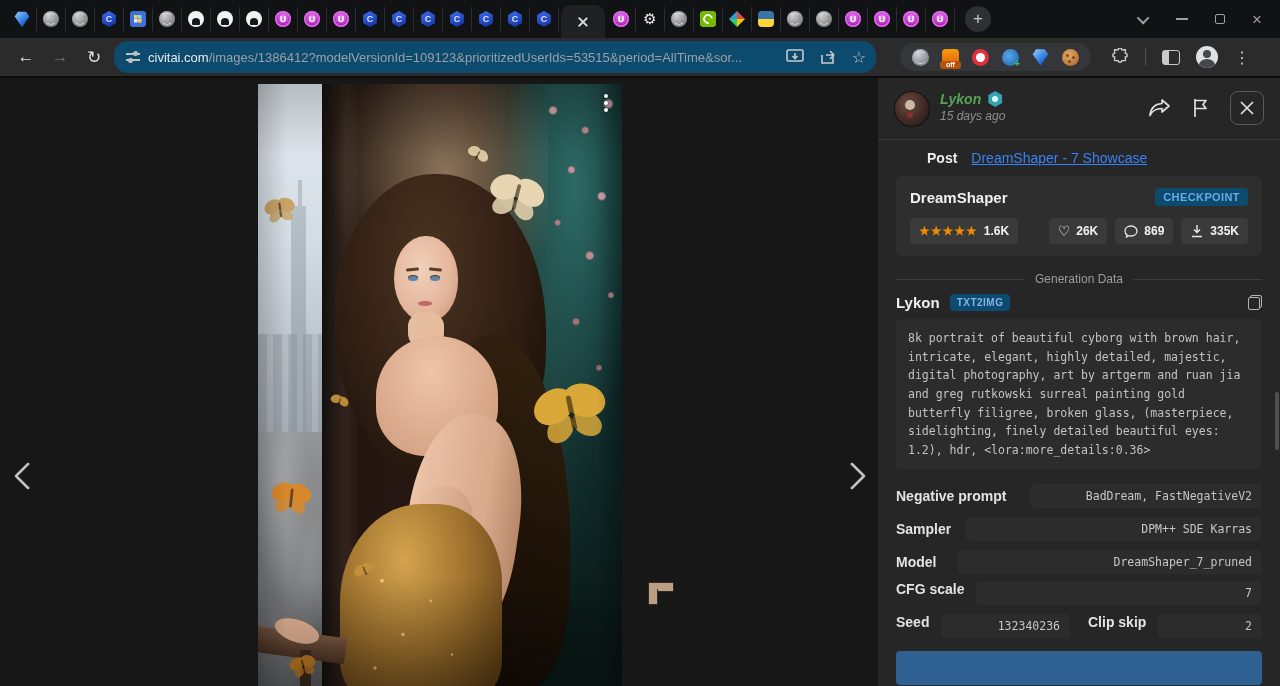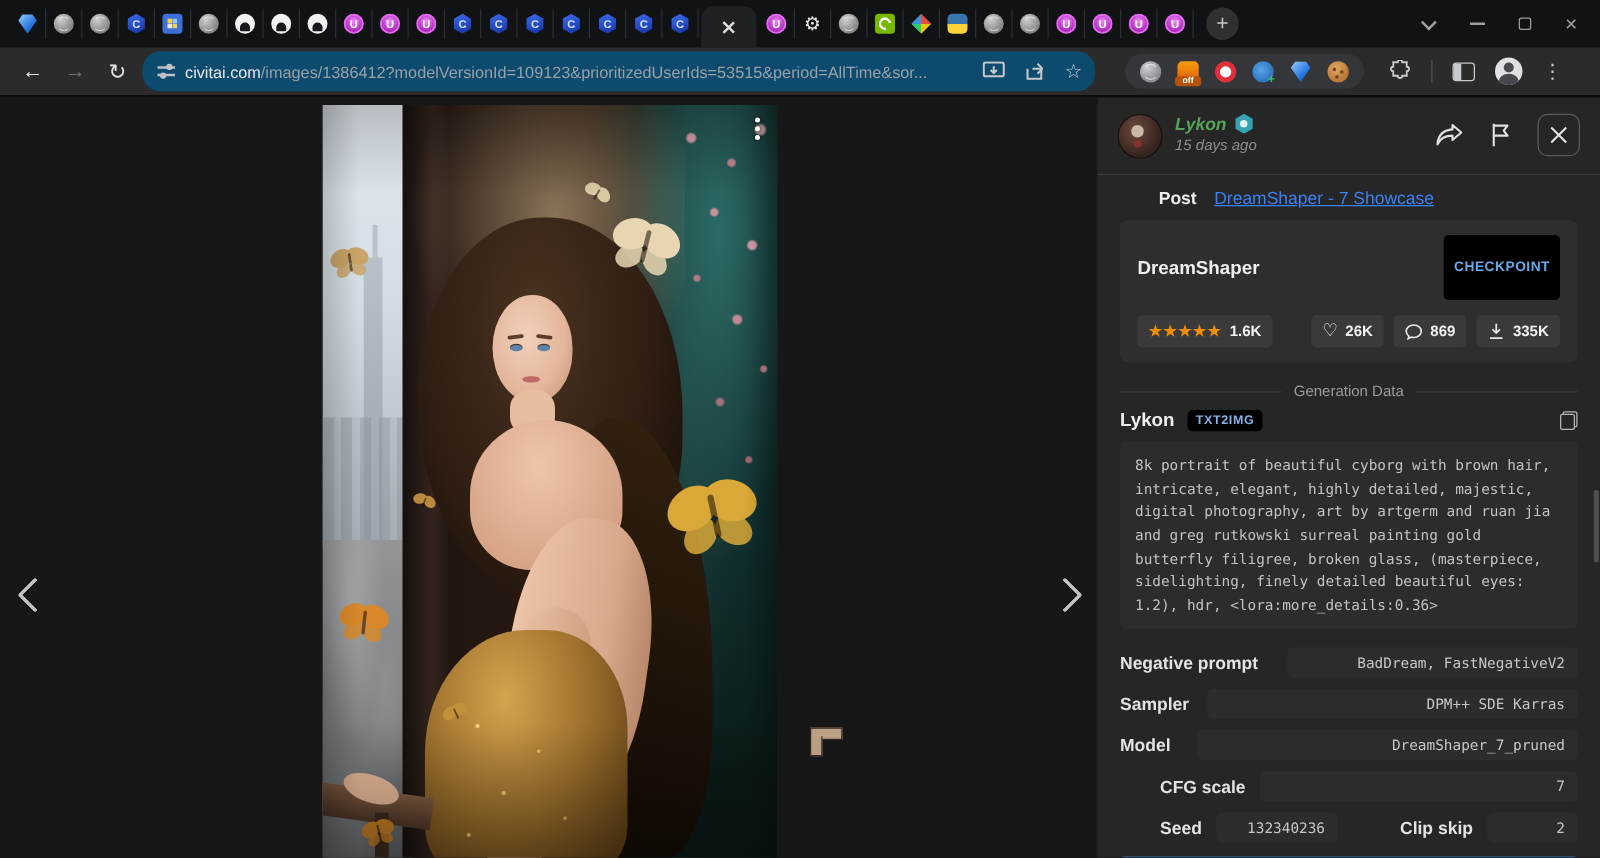--- a/index.html
+++ b/index.html
@@ -225,48 +225,48 @@
   .post-row { display:flex; align-items:center; gap:14px; padding:10px 16px; }
   .post-label { color:#ededed; font-size:14px; font-weight:bold;padding-left:33px; }
   .post-link { color:#3b82f6; font-size:14px; text-decoration:underline; }
   .p-scroll { flex:1; padding:0 18px; overflow:hidden; position:relative; }
   .sec-header { display:flex; align-items:center; margin:7px 0 8px 0; }
   .sec-header .line { flex:1; height:1px; background:#3d3d3d; }
   .sec-header .txt { margin:0 10px; color:#9b9b9b; font-size:12px; }
   .res-card { background:#2e2e2e; border-radius:6px; padding:12px 14px; }
   .res-row1 { display:flex; align-items:center; }
   .res-name { color:#f0f0f0; font-size:15px; font-weight:600; }
-  .type-badge { margin-left:auto; background:#000000; color:#69a9e8; font-size:11px; font-weight:bold;
-    letter-spacing:.4px; border-radius:4px; padding:20px 8px; }
+  .type-badge { margin-left:auto; background:#0c4a6e; color:#69a9e8; font-size:11px; font-weight:bold;
+    letter-spacing:.4px; border-radius:4px; padding:3px 8px; }
   .res-row2 { display:flex; align-items:center; margin-top:12px; }
   .pill { background:#3a3a3a; border-radius:4px; height:26px; display:flex; align-items:center;
     gap:6px; padding:0 9px; color:#f1f1f1; font-size:12px; font-weight:bold; }
   .stars { color:#f08c00; font-size:12px; letter-spacing:1px; }
   .res-stats { margin-left:auto; display:flex; gap:8px; }
   .heart-glyph { font-size:14px; font-weight:normal; font-family:"DejaVu Sans", sans-serif; }
   .gen-sec { margin-top:16px; }
   .prompt-row { display:flex; align-items:center; gap:10px; margin-top:6px; }
   .prompt-label { color:#efefef; font-size:15px; font-weight:600; }
-  .prompt-badge { background:#000000; color:#84b3e8; font-size:10px; font-weight:bold; letter-spacing:.5px;
+  .prompt-badge { background:#0c4a6e; color:#84b3e8; font-size:10px; font-weight:bold; letter-spacing:.5px;
     border-radius:4px; padding:3px 7px; }
   .copy-icon { margin-left:auto; width:14px; height:15px; position:relative; }
   .copy-icon::before { content:""; position:absolute; right:0; top:0; width:10px; height:11px;
     border:1.4px solid #b5b5b5; border-radius:2px; }
   .copy-icon::after { content:""; position:absolute; left:0; bottom:0; width:10px; height:11px;
     border:1.4px solid #b5b5b5; border-radius:2px; background:#262626; }
   .prompt-box { margin-top:8px; background:#2c2c2c; border-radius:4px; padding:10px 12px;
     font-family:"DejaVu Sans Mono", monospace; font-size:11.5px; line-height:1.62; color:#c2c2c2; }
   .fields { margin-top:13px; display:flex; flex-direction:column; gap:6px; }
   .f-row { display:flex; align-items:center; height:27px; }
   .f-label { color:#e3e3e3; font-size:14px; font-weight:600; white-space:nowrap; }
   .f-val { margin-left:auto; background:#2c2c2c; border-radius:4px; padding:5px 10px;
     font-family:"DejaVu Sans Mono", monospace; font-size:11.5px; color:#c6c6c6; text-align:right; }
   .w-neg { width:232px; } .w-samp { width:296px; } .w-model { width:304px; }
   .f-grid { display:flex; gap:18px; height:27px; }
-  .f-cell { flex:1; display:flex; align-items:center;margin-left:32px; }
+  .f-cell { flex:1; display:flex; align-items:flex-start; }
   .f-cell .f-val { flex:1; margin-left:12px; }
   .blue-btn { margin-top:10px; height:34px; background:#2e6092; border-radius:4px; flex:none;
     display:flex; justify-content:center; padding-top:8px; }
   .scroll-thumb { position:absolute; right:1px; top:314px; width:4px; height:58px;
     background:#505050; border-radius:2px; }
 </style>
 </head>
 <body>
 
 <div class="tabstrip">

